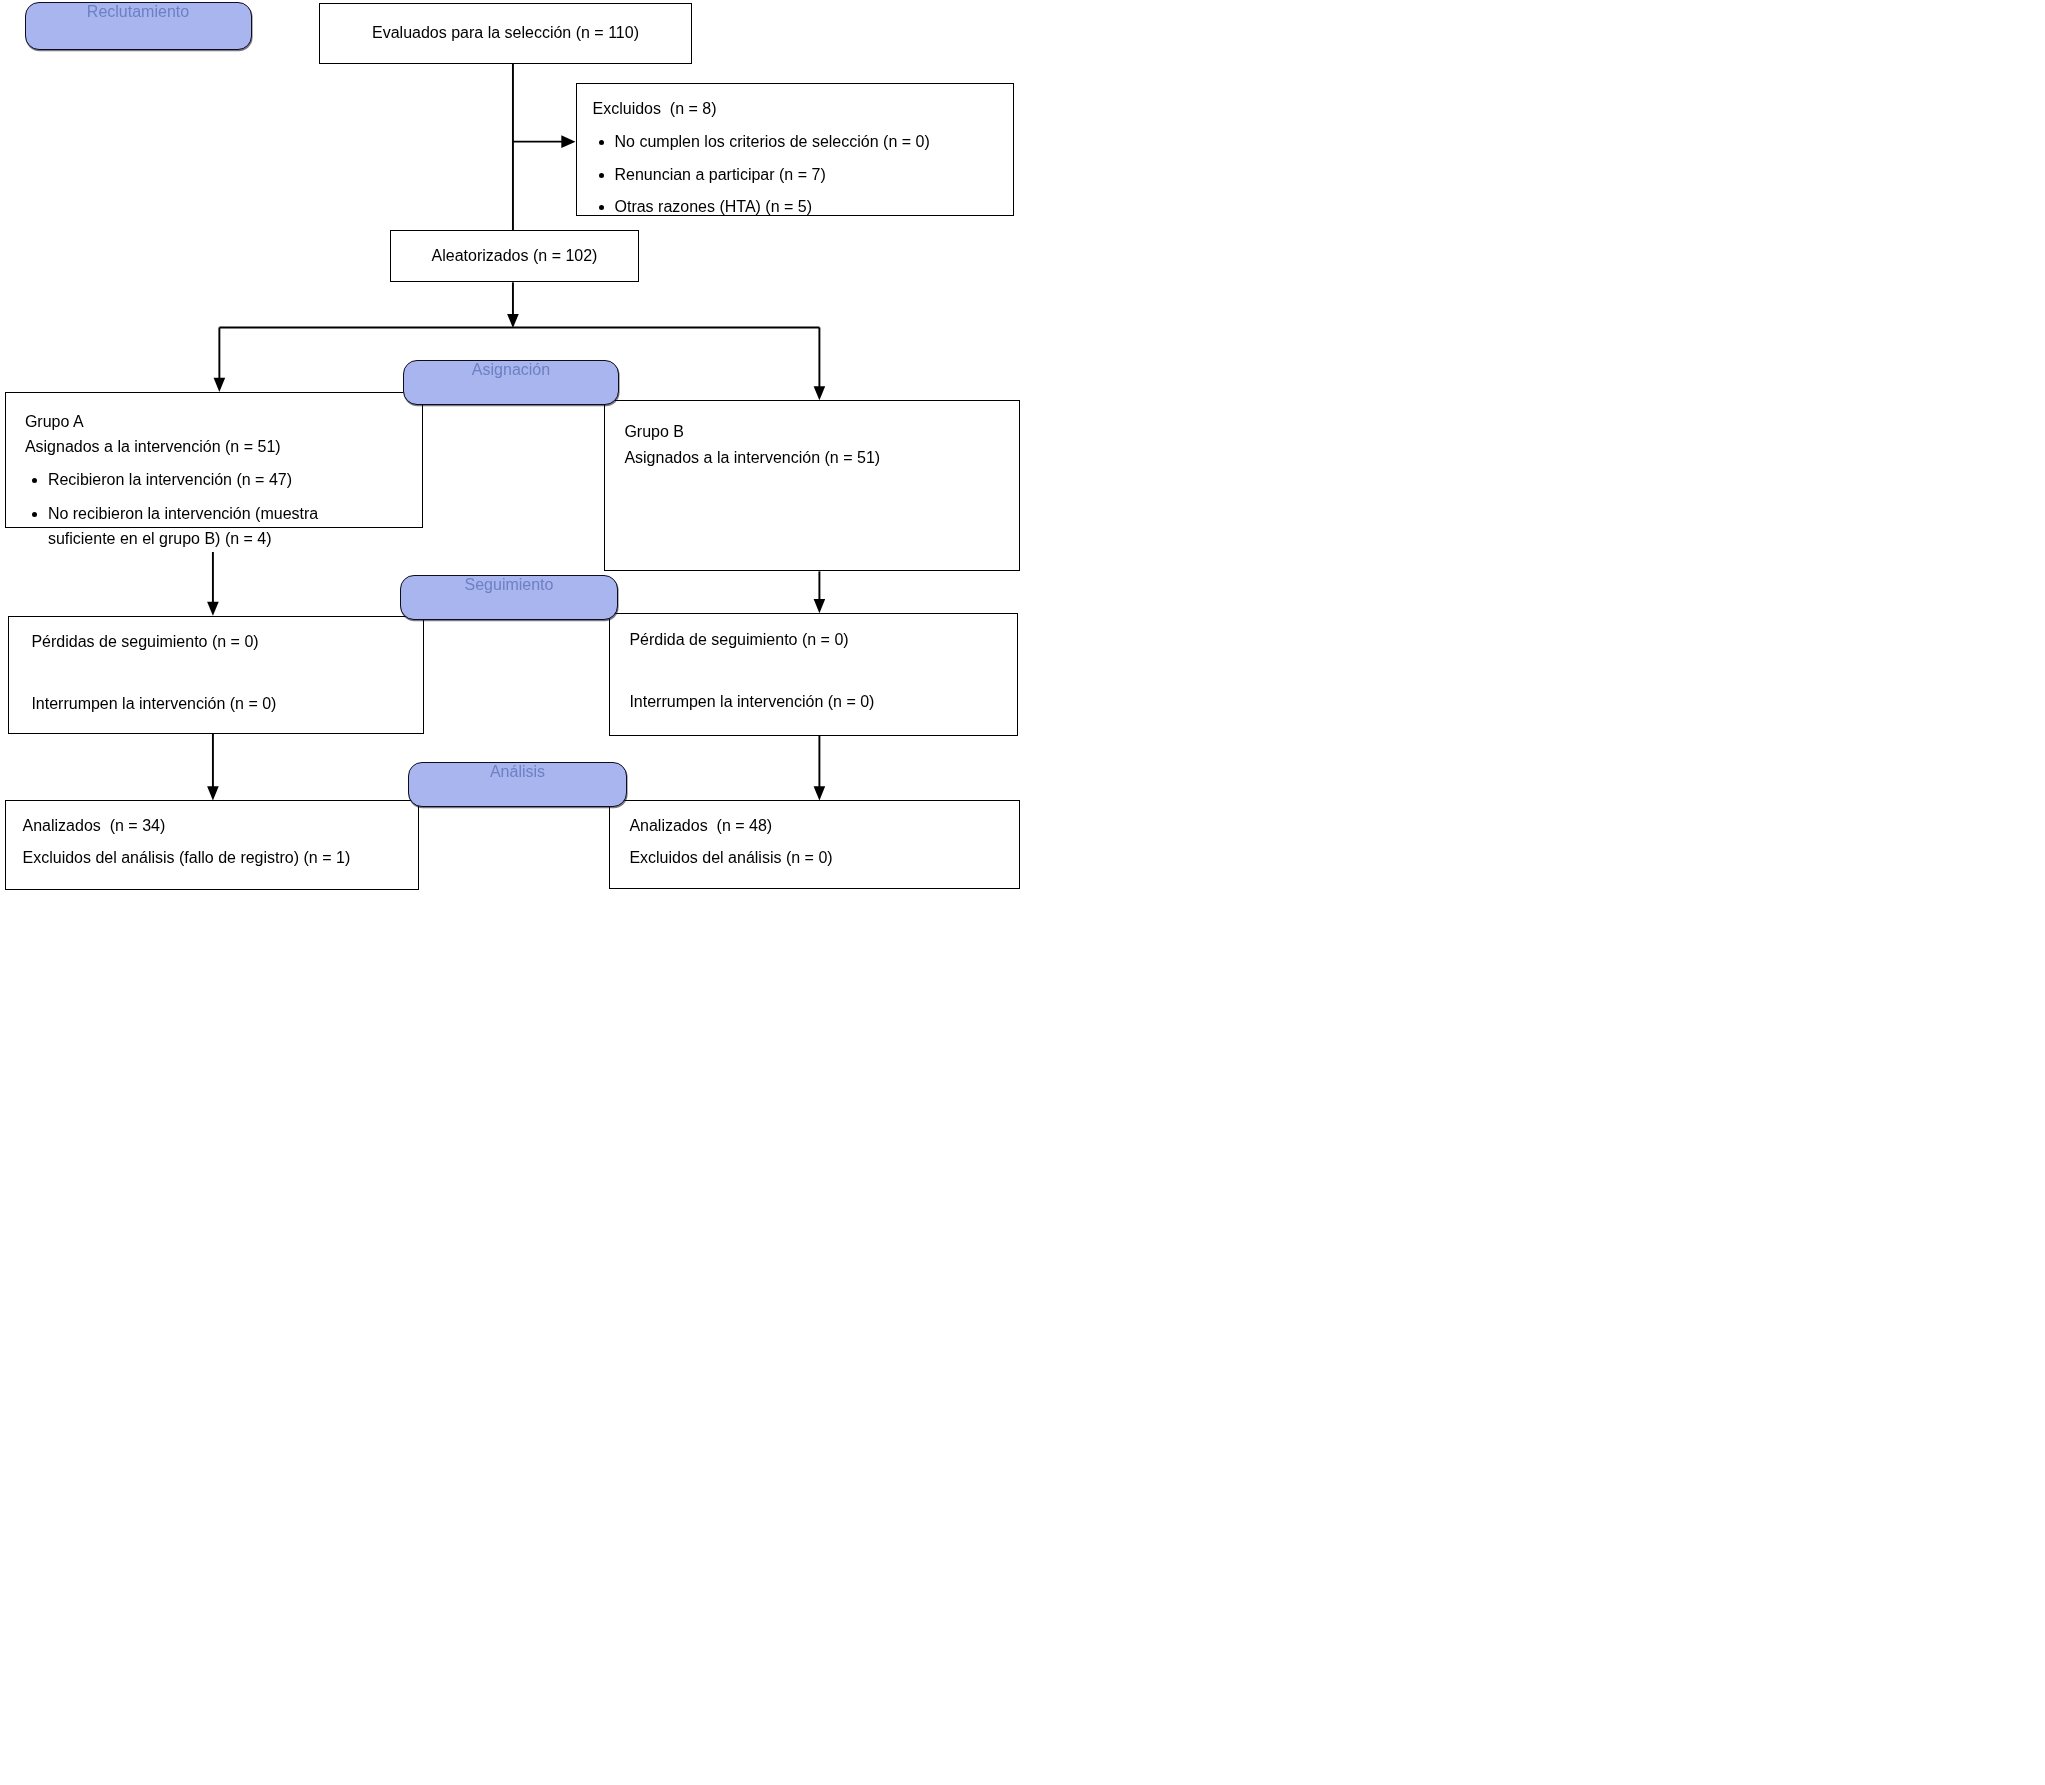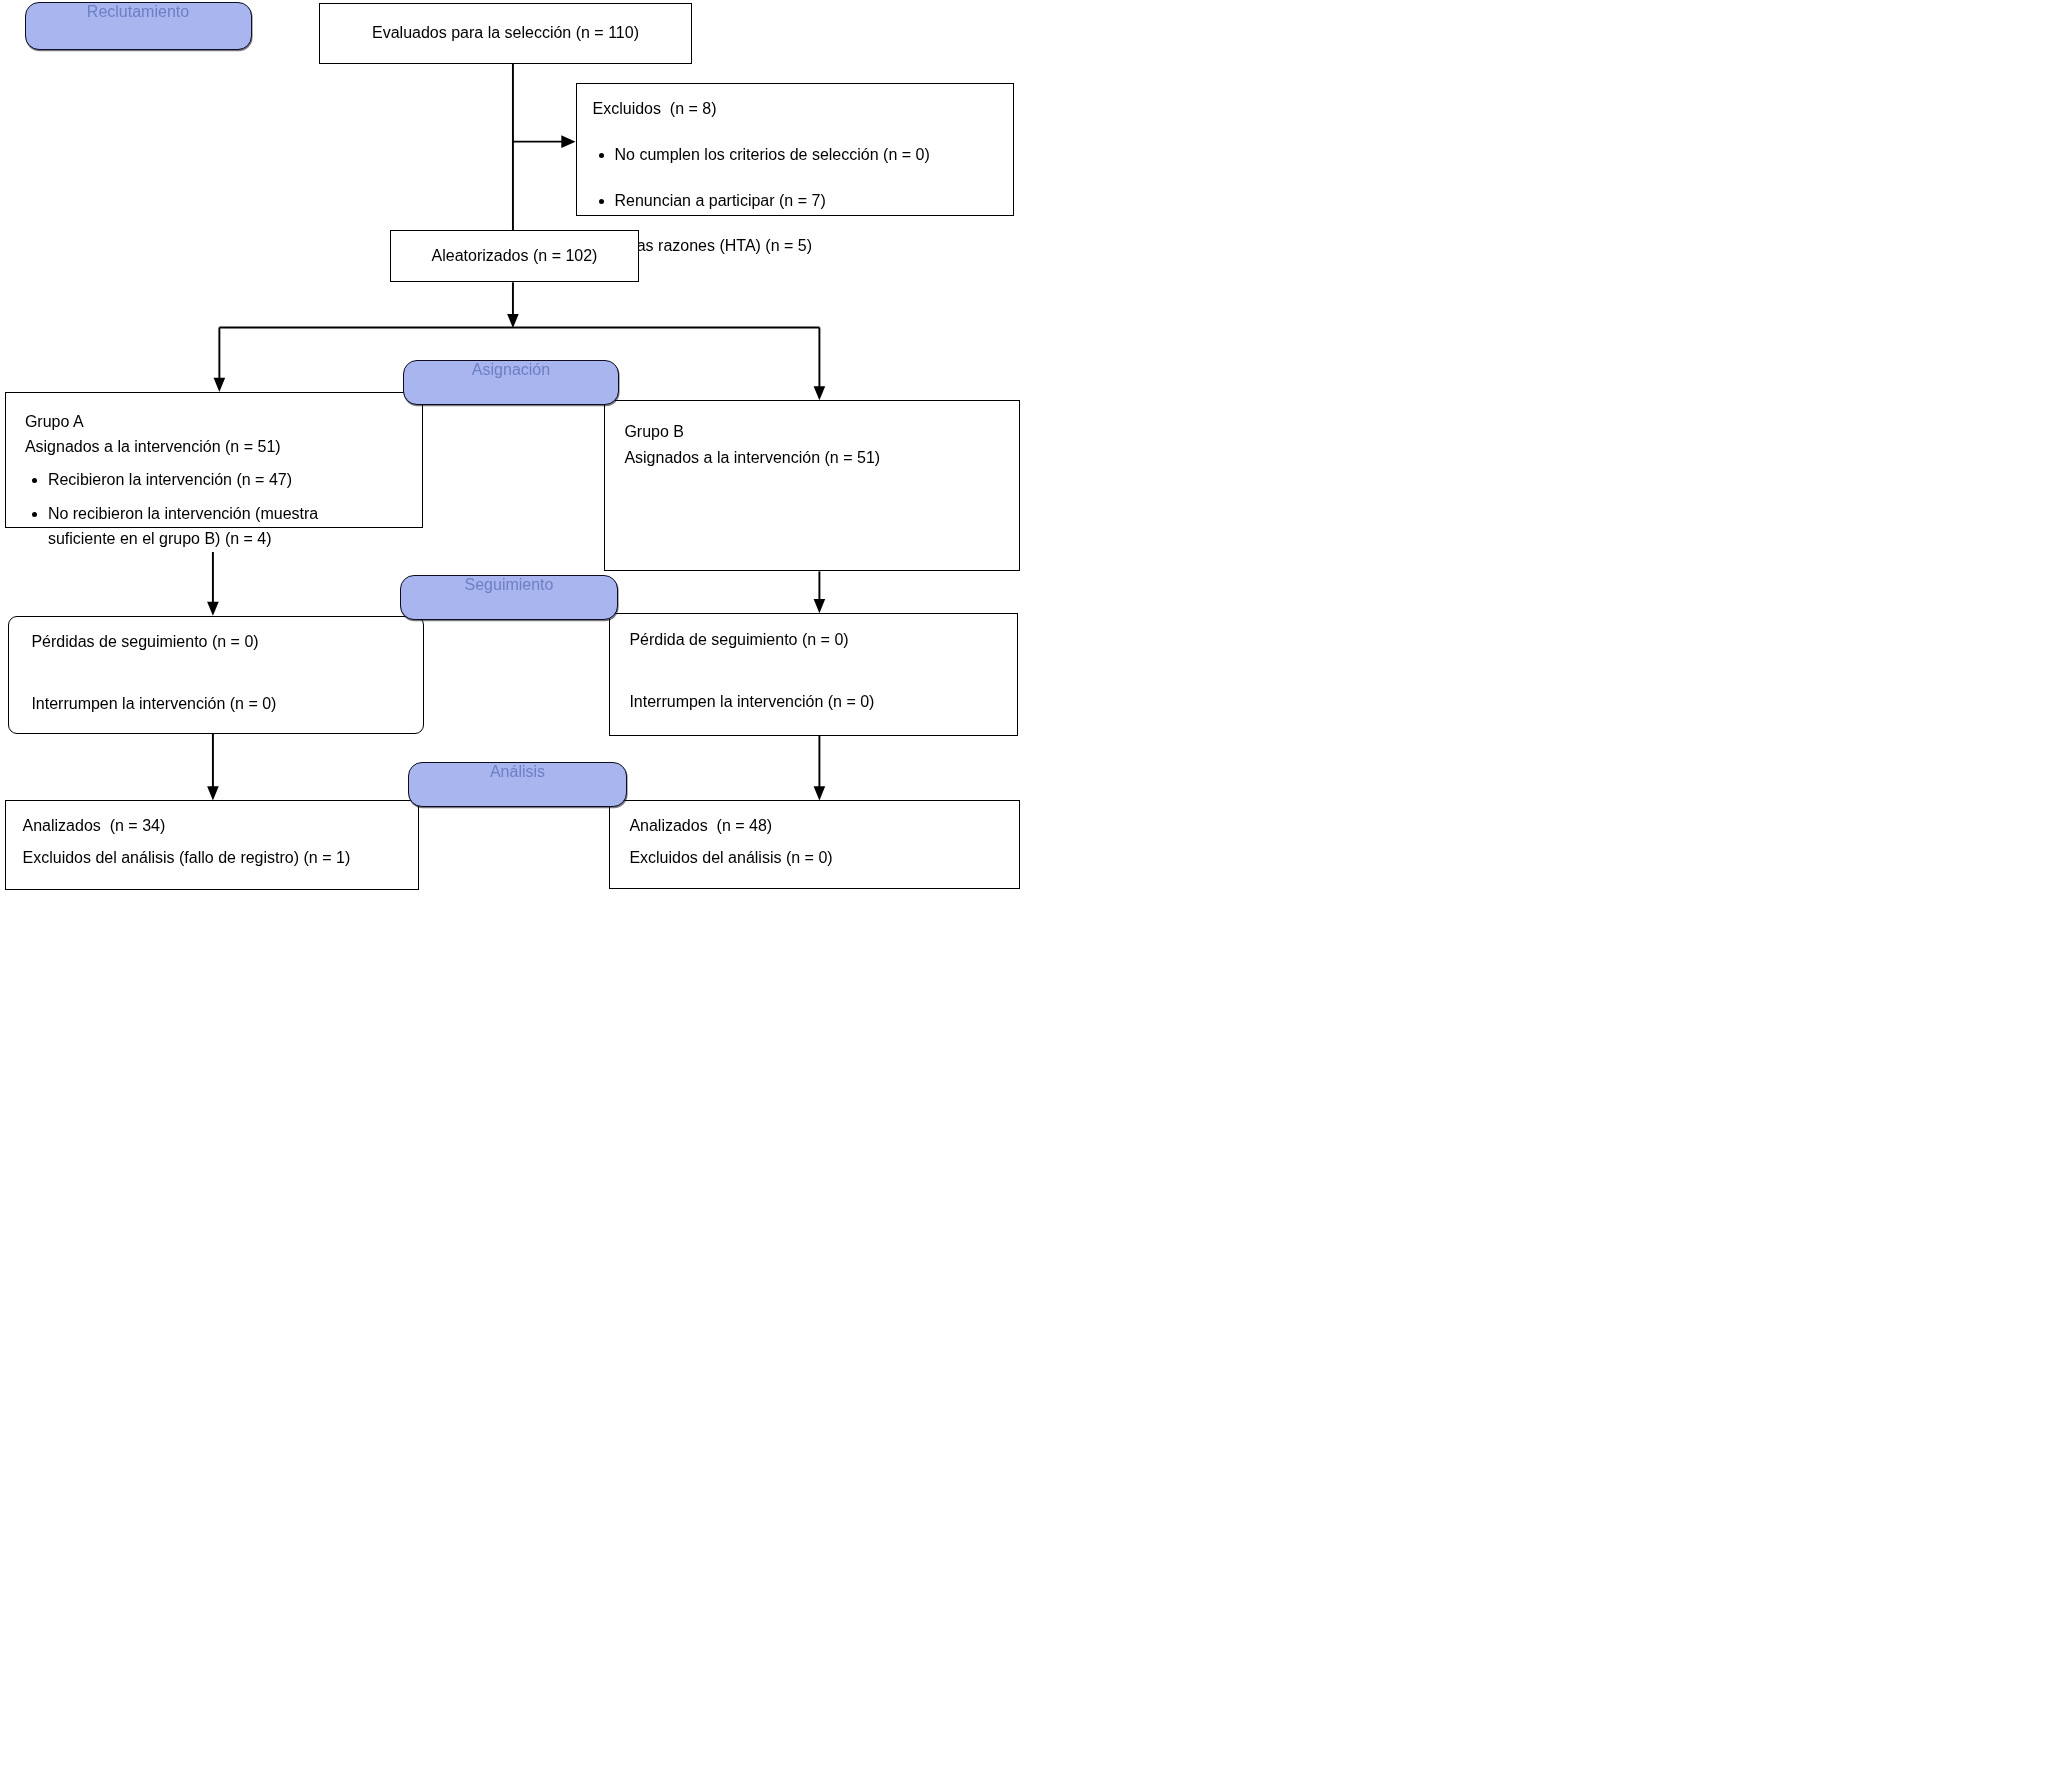--- a/index.html
+++ b/index.html
@@ -14,21 +14,21 @@
   body{font-family:"Liberation Sans","DejaVu Sans",sans-serif;color:#000;}
   .canvas{position:relative;width:1022px;height:893px;background:var(--background);overflow:hidden;}
   .connectors{position:absolute;left:0;top:0;z-index:0;}
   .box{
     position:absolute;box-sizing:border-box;background:#fff;
     border:1.9px solid var(--box-border);z-index:1;
     font-size:16px;line-height:1.55;
   }
   .box .t{white-space:pre-wrap;margin:0;}
   .box ul{margin:3.9px 0 0 0;padding-left:22px;}
-  .box li{margin-top:21px;white-space:pre-wrap;}
+  .box li{margin-top:8px;white-space:pre-wrap;}
   .pill{
     position:absolute;box-sizing:border-box;z-index:2;
     background:var(--stage-fill);
     border:1.9px solid var(--stage-border);
     border-radius:14px;
     display:flex;align-items:flex-start;justify-content:center;
     font-size:16px;color:var(--stage-text);
     box-shadow:0.6px 1.3px 0 rgba(13,13,31,.55);
   }
   .center{display:flex;align-items:center;justify-content:center;text-align:center;}
@@ -36,21 +36,21 @@
   .recruit-pill{left:24.5px;top:1.9px;width:227px;height:48px;}
   .assessed{left:319px;top:2.6px;width:373px;height:61px;}
   .excluded{left:576px;top:83px;width:438px;height:133px;padding:13px 11.6px 0 15.5px;}
   .randomized{left:390px;top:230px;width:249px;height:52px;}
   .alloc-pill{left:403px;top:360px;width:216px;height:45px;}
   .group-a{left:4.5px;top:392px;width:418px;height:136px;padding:15.5px 52px 0 19.4px;line-height:1.6;}
   .group-b{left:604px;top:400px;width:416px;height:171px;padding:18px 52px 0 19.4px;line-height:1.6;}
   .group-a ul,.group-b ul{margin-top:5.2px;padding-left:23px;}
   .group-a li,.group-b li{margin-top:7.7px;}
   .follow-pill{left:400px;top:575px;width:218px;height:45px;}
-  .followup-a{left:8.4px;top:616px;width:416px;height:118px;padding:13px 19.4px 0 22px;border-radius:9px;}
+  .followup-a{left:8.4px;top:616px;width:416px;height:118px;padding:13px 19.4px 0 22px;}
   .followup-b{left:609px;top:613px;width:409px;height:123px;padding:14px 19.4px 0 19.4px;}
   .followup-a .t2,.followup-b .t2{margin-top:37px;}
   .analysis-pill{left:408px;top:762px;width:219px;height:45px;}
   .analysis-a{left:4.5px;top:800px;width:414px;height:90px;padding:13px 7.7px 0 17px;}
   .analysis-b{left:609px;top:800px;width:411px;height:89px;padding:13px 13px 0 19.4px;}
   .analysis-a .t2,.analysis-b .t2{margin-top:7px;}
 </style>
 </head>
 <body>
 

